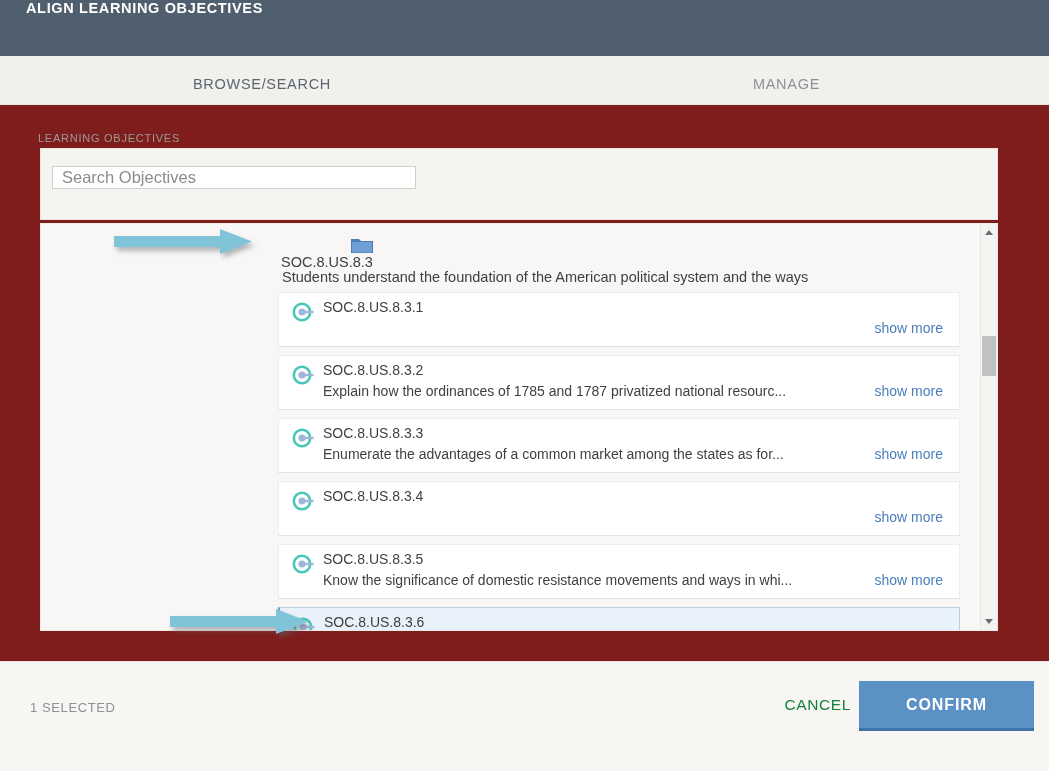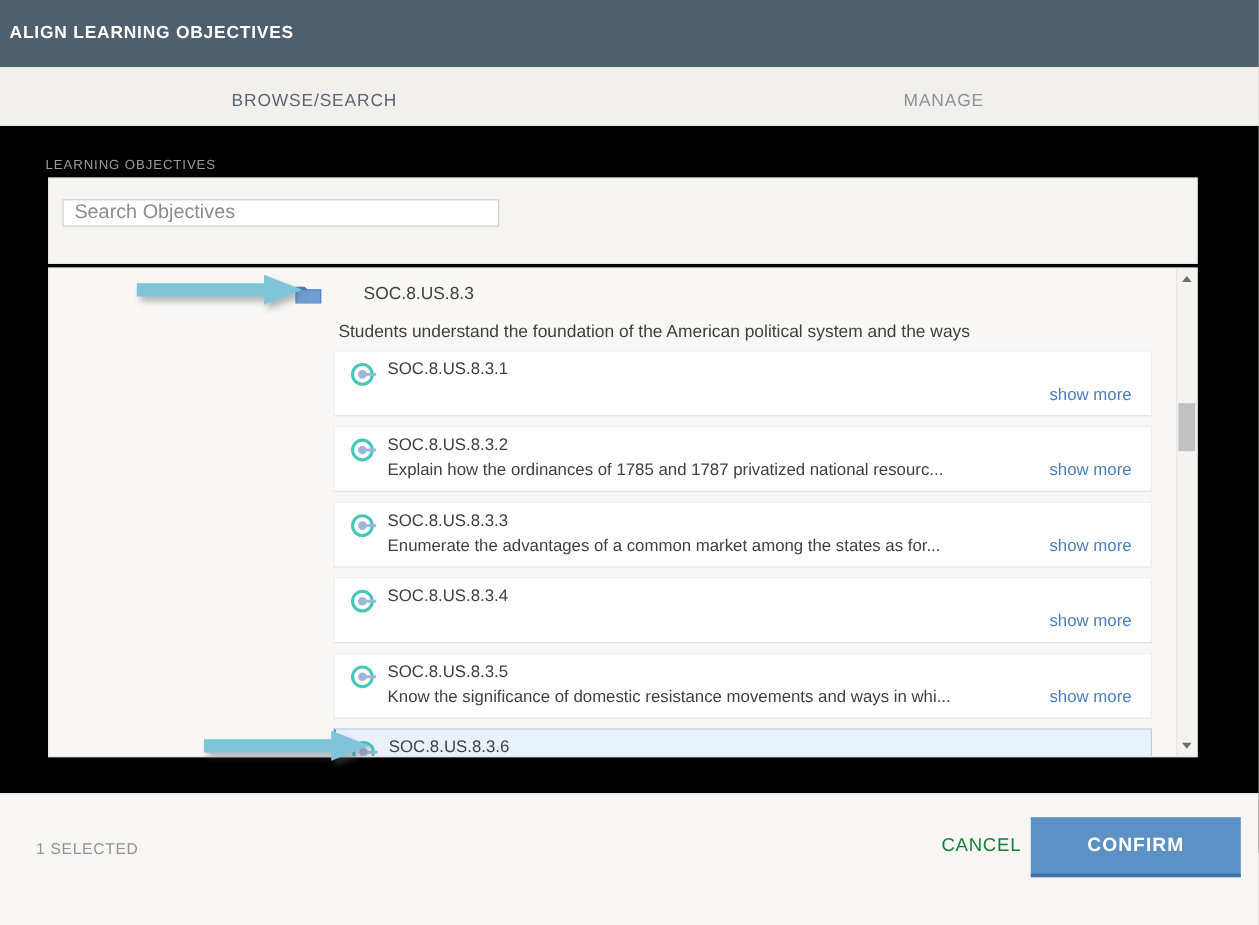--- a/index.html
+++ b/index.html
@@ -13,22 +13,22 @@
     font-family: "Liberation Sans", sans-serif;
     overflow: hidden;
     position: relative;
   }
 
   
   .dialog-header {
     height: 56px;
     background: #4f5f6e;
     display: flex;
-    align-items: center;
-    padding-left: 8px;
+    align-items: flex-start;
+    padding-left: 26px;
     box-sizing: border-box;
   }
   .dialog-title {
     color: #ffffff;
     font-size: 14.5px;
     font-weight: bold;
     letter-spacing: 0.65px;
   }
 
   
@@ -65,21 +65,21 @@
     background: #97a3b0;
   }
   .tab.manage {
     flex: 1 1 auto;
   }
 
   
   .dialog-body {
     position: relative;
     height: 606px;
-    background: #000000;
+    background: #7f1d1d;
     box-sizing: border-box;
     text-decoration: underline;
   }
   .section-label {
     position: absolute;
     left: 38px;
     top: 27px;
     font-size: 11px;
     letter-spacing: 0.75px;
     color: #9b9b97;
@@ -123,22 +123,23 @@
     border: 1px solid #eceae5;
     box-sizing: border-box;
     overflow: hidden;
   }
 
   .folder-row {
     position: absolute;
     left: 205px;
     top: 12px;
     display: flex;
-    align-items: center;
-    cursor: pointer;
+    align-items: flex-end;
+    cursor: pointer;
+    flex-direction: column;
   }
   .folder-icon {
     width: 22px;
     height: 18px;
     position: relative;
     flex: 0 0 auto;
   }
   .folder-label {
     margin-left: 35px;
     font-size: 14.5px;

